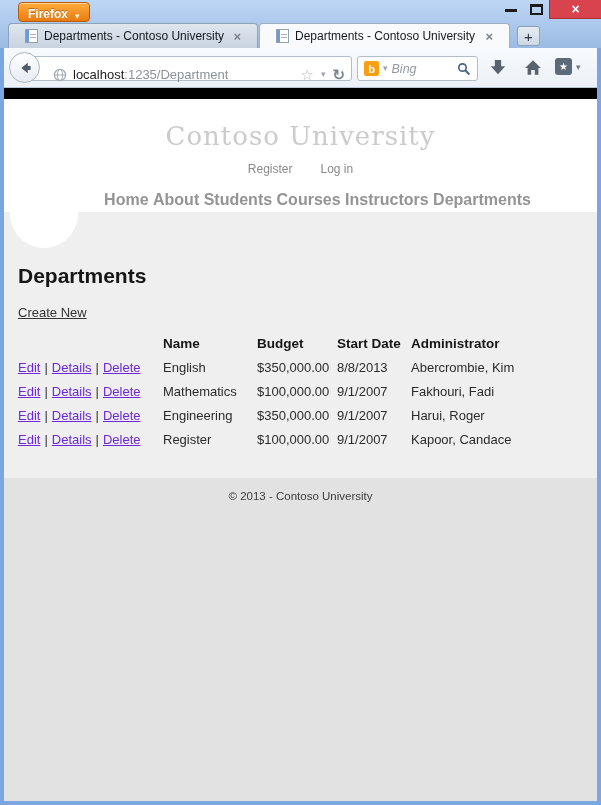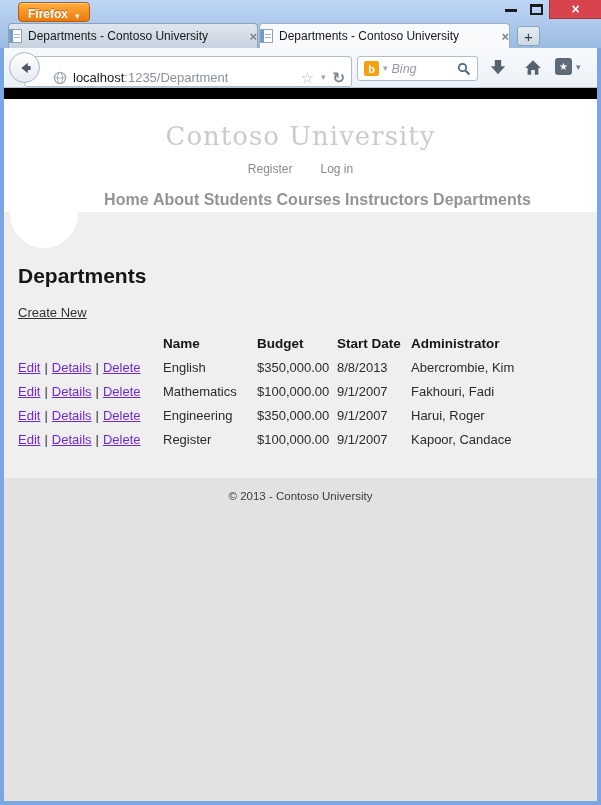--- a/index.html
+++ b/index.html
@@ -17,41 +17,41 @@
   .firefox-btn .caret{ color:#fff2d8; font-size:9px; line-height:9px; }
   .win-min{ position:absolute; left:505px; top:9px; width:12px; height:3px; background:#1b1b1b; cursor:pointer;}
   .win-max{ position:absolute; left:530px; top:4px; width:13px; height:11px;
             border:2px solid #1b1b1b; border-top-width:3px; background:transparent; cursor:pointer;}
   .win-close{ position:absolute; right:0; top:0; width:52px; height:19px; background:#d8434e;
               border-left:1px solid #a92f38; border-bottom:1px solid #a92f38;
               color:#fff; font-size:14px; font-weight:bold; display:flex; align-items:center;
               justify-content:center; cursor:pointer; }
   
   .tab{ position:absolute; top:23px; height:25px; display:flex; align-items:center;
-        padding:0 0; font-size:12px; color:#15181c; border-radius:4px 4px 0 0; cursor:pointer;}
+        padding:0 16px; font-size:12px; color:#15181c; border-radius:4px 4px 0 0; cursor:pointer;}
   .tab-inactive{ left:8px; width:250px; background:linear-gradient(#dfe6ee,#c8d3e0);
                  border:1px solid #8ba2bd; border-bottom:none; }
   .tab-active{ left:259px; width:251px; background:#f8fafc; border:1px solid #9db0c6;
                border-bottom:none; z-index:3; }
   .tab-title{ flex:1; white-space:nowrap; overflow:hidden; text-overflow:ellipsis; }
   .tab-close{ color:#7a828c; font-size:13px; font-weight:bold; margin-left:6px; cursor:pointer; }
   .favicon{ width:13px; height:14px; margin-right:6px; border:1px solid #93a0ae; background:#fff;
             display:flex; flex-shrink:0; }
   .favicon .bar{ width:3px; height:100%; background:#6d9ad1; }
   .favicon .lines{ flex:1; background:repeating-linear-gradient(#fff 0 2px,#aab3bd 2px 3px); margin:2px 1px; }
   .newtab{ position:absolute; left:517px; top:26px; width:23px; height:20px; border-radius:3px;
            background:linear-gradient(#e6ecf3,#cdd8e4); border:1px solid #8ba2bd;
            display:flex; align-items:center; justify-content:center; font-size:15px; color:#2e3a47; cursor:pointer;}
   
   .toolbar{ position:absolute; left:4px; top:48px; width:593px; height:40px;
             background:linear-gradient(#f7fafd,#ecf1f7); border-bottom:1px solid #b7c4d3; z-index:2;}
   .back-btn{ position:absolute; left:5px; top:4px; width:31px; height:31px; border-radius:50%;
              background:linear-gradient(#ffffff,#e6ebf2); border:1px solid #a9b5c4; z-index:3;
              display:flex; align-items:center; justify-content:center; cursor:pointer;}
-  .urlbar{ position:absolute; left:20px; top:8px; width:328px; height:31px; background:#fff;
+  .urlbar{ position:absolute; left:20px; top:8px; width:328px; height:25px; background:#fff;
            border:1px solid #b0bdcb; border-radius:3px; z-index:2; display:flex; align-items:center;
            padding:12px 6px 0 28px; cursor:text; }
   .globe{ margin-right:6px; flex-shrink:0; }
   .url-text{ font-size:13px; white-space:nowrap; overflow:hidden; }
   .url-host{ color:#1c1c1c; }
   .url-path{ color:#8a919b; }
   .urlbar .right{ margin-left:auto; display:flex; align-items:center; gap:7px; }
   .star-o{ color:#b6bfca; font-size:15px; line-height:15px; }
   .caret-grey{ color:#9aa5b2; font-size:9px; line-height:9px; }
   .reload{ color:#7e8894; font-size:15px; line-height:15px; font-weight:bold; }

